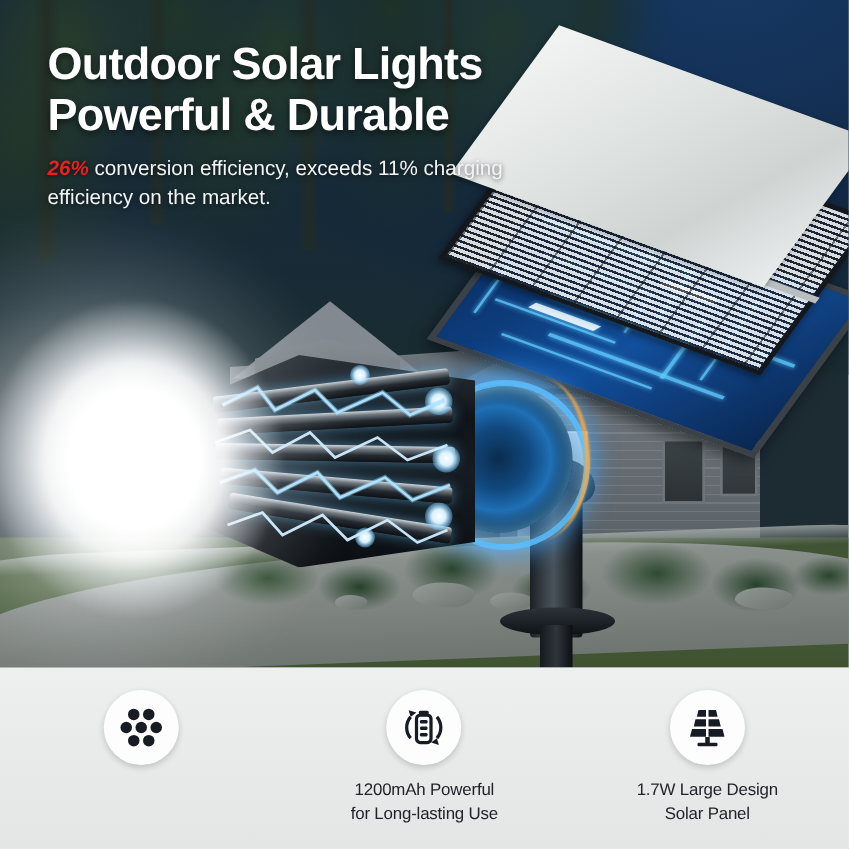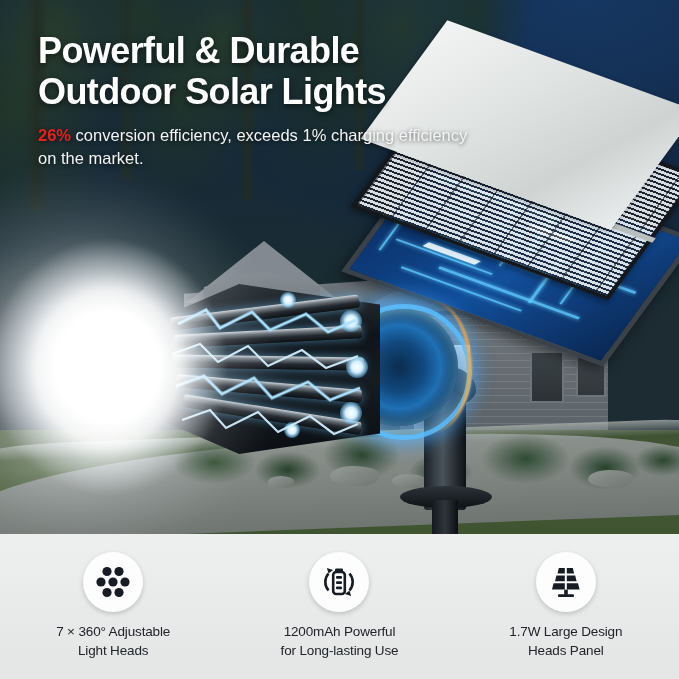--- a/index.html
+++ b/index.html
@@ -241,21 +241,21 @@
   .headline{position:absolute;left:38px;top:30px;width:430px;}
   .h1{
     font-size:36px;font-weight:bold;color:#fff;line-height:1.14;
     letter-spacing:-.6px;text-shadow:0 2px 6px rgba(0,0,0,.55);
     font-family:"Liberation Sans","DejaVu Sans",sans-serif;
   }
   .sub{
     margin-top:12px;font-size:16.5px;color:#f2f4f5;line-height:1.42;
     text-shadow:0 1px 4px rgba(0,0,0,.6);
   }
-  .sub .pct{font-weight:bold;}
+  .sub .pct{font-weight:bold;font-style:italic;}
 
   
   .features{
     position:absolute;left:0;top:534px;width:679px;height:145px;
     background:linear-gradient(180deg,#eef0ef 0%,#e9ebea 45%,#e4e6e5 100%);
     display:flex;
   }
   .feat{flex:1;display:flex;flex-direction:column;align-items:center;padding-top:18px;}
   .circle{
     width:60px;height:60px;border-radius:50%;background:#fdfdfd;
@@ -368,44 +368,42 @@
           <path d="M18 42 L46 28 L60 46 L92 30 L110 48 L146 32 L168 50 L196 38"></path>
           <path d="M16 104 L44 94 L62 112 L94 96 L112 116 L148 100 L170 118 L200 106"></path>
         </g>
       </svg>
 
       <div class="beam-spill"></div>
       <div class="beam"></div>
     </div>
 
     <div class="headline">
+      <div class="h1">Outdoor Solar Lights</div>
       <div class="h1">Powerful &amp; Durable</div>
-      <div class="h1">Outdoor Solar Lights</div>
-      <div class="sub"><span class="pct" style="color: rgb(232, 33, 31);">26%</span><span> conversion efficiency, exceeds 1% charging efficiency on the market.</span></div>
+      <div class="sub"><span class="pct" style="color: rgb(232, 33, 31);">26%</span><span> conversion efficiency, exceeds 11% charging efficiency on the market.</span></div>
     </div>
   </div>
 
   <div class="features">
 
     <div class="feat">
       <div class="circle">
         <svg width="40" height="40" viewBox="0 0 40 40">
           <g class="ink">
             <circle cx="14" cy="9.5" r="4.6"></circle>
               <circle cx="26" cy="9.5" r="4.6"></circle>
             <circle cx="8" cy="20" r="4.6"></circle>
               <circle cx="20" cy="20" r="4.6"></circle>
               <circle cx="32" cy="20" r="4.6"></circle>
             <circle cx="14" cy="30.5" r="4.6"></circle>
               <circle cx="26" cy="30.5" r="4.6"></circle>
           </g>
         </svg>
       </div>
-      <div class="flabel" style="white-space:pre-line">7 × 360° Adjustable
-Light Heads</div>
     </div>
 
     <div class="feat">
       <div class="circle">
         <svg width="40" height="40" viewBox="0 0 40 40">
           <g fill="none" stroke="#171c24" stroke-width="2.6">
             <path d="M9.5 11.5 A13 13 0 0 0 9.5 28.5"></path>
             <path d="M30.5 28.5 A13 13 0 0 0 30.5 11.5"></path>
           </g>
           <path class="ink" d="M9.5 11.5 l-1.6 -5.4 l6.2 1.9 z"></path>
@@ -430,18 +428,18 @@
             <path d="M10.4 13.4 h8.4 v5.8 h-9.8 z"></path>
             <path d="M20.8 13.4 h8.4 l1.4 5.8 h-9.8 z"></path>
             <path d="M7.6 21.2 h11.2 v6.2 h-12.8 z"></path>
             <path d="M20.8 21.2 h11.2 l1.6 6.2 h-12.8 z"></path>
             <rect x="18.2" y="27.6" width="3.6" height="5.2"></rect>
             <rect x="12" y="32.2" width="16" height="2.8" rx="1"></rect>
           </g>
         </svg>
       </div>
       <div class="flabel" style="white-space:pre-line">1.7W Large Design
-Heads Panel</div>
+Solar Panel</div>
     </div>
 
 
   </div>
 </div>
 
 </body></html>

